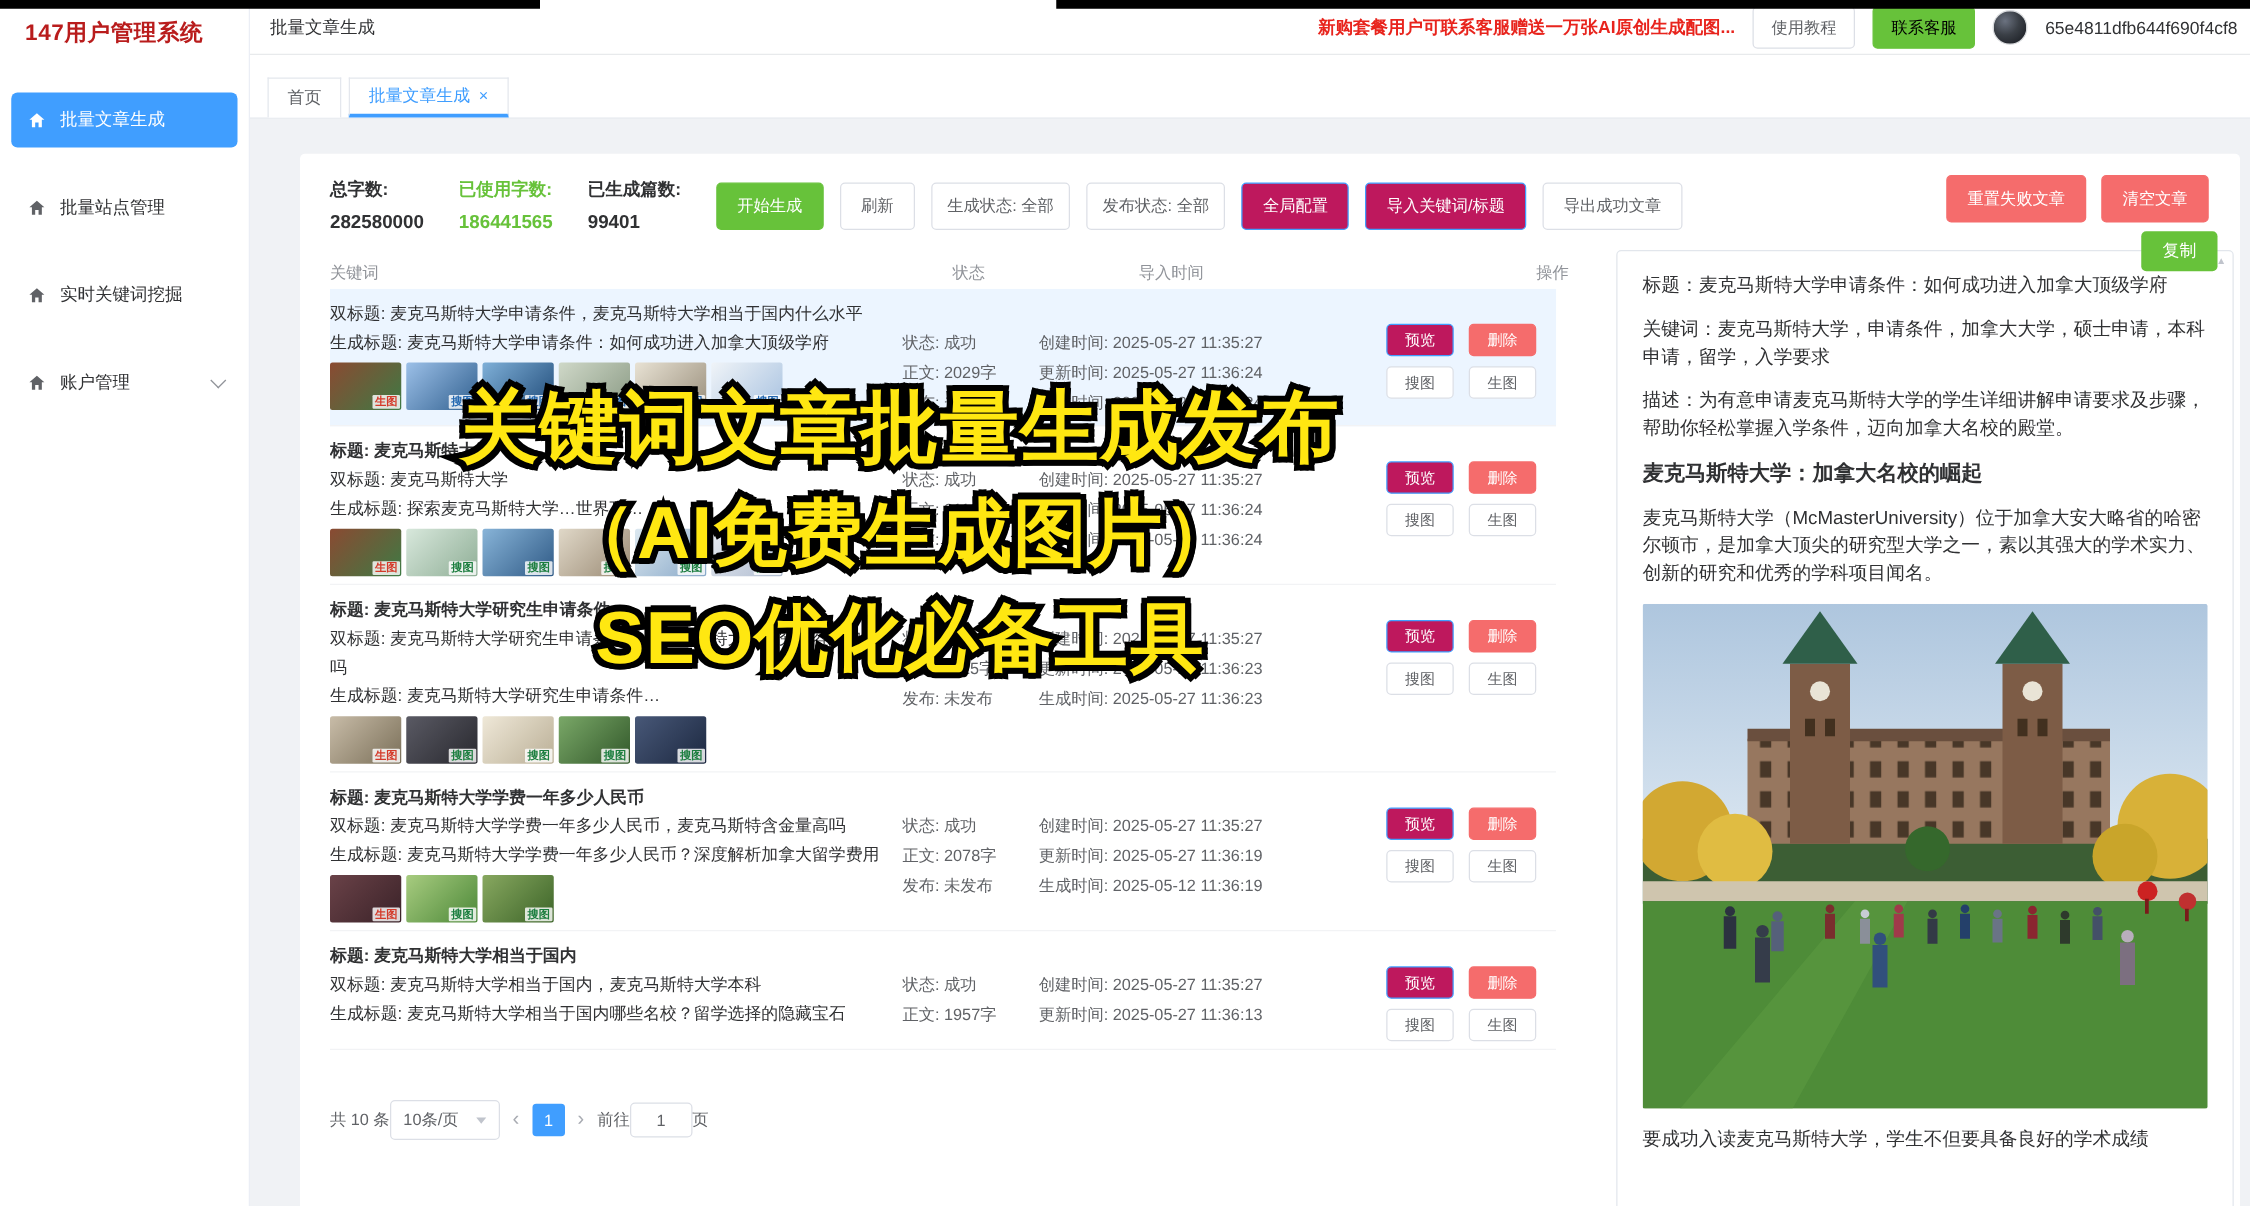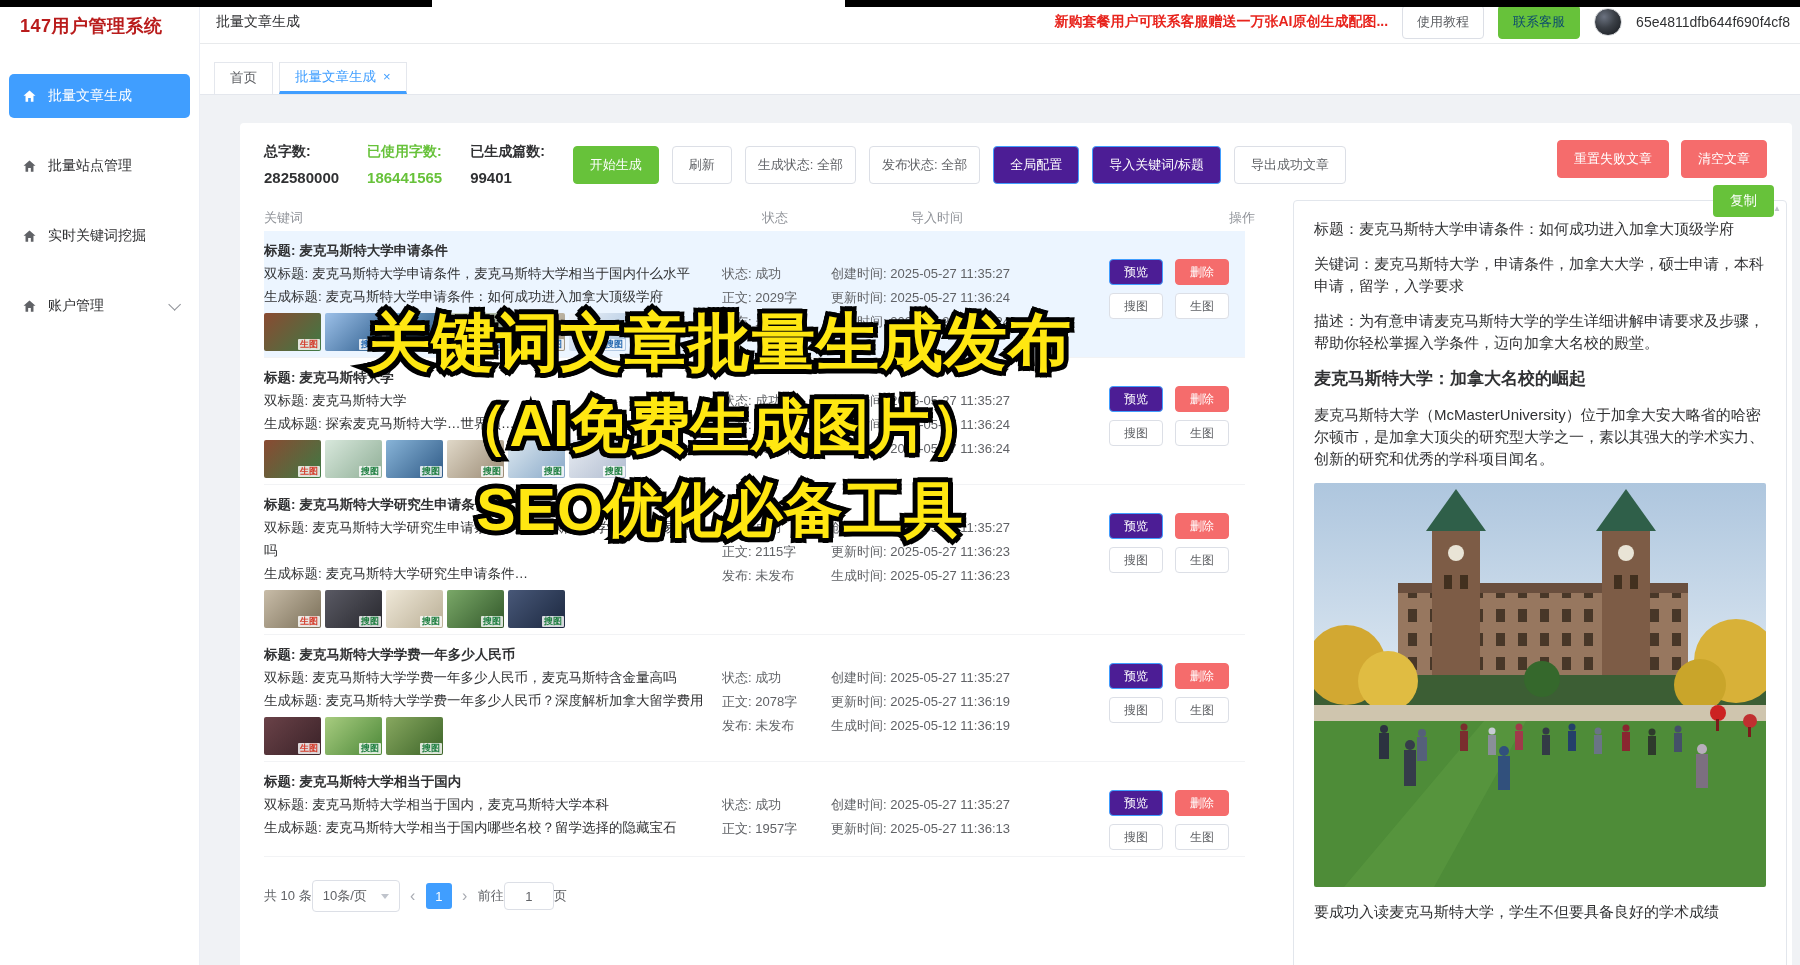--- a/index.html
+++ b/index.html
@@ -21,42 +21,42 @@
 .menu-item .mi-icon { display:flex; color:#606266; }
 .menu-item.active .mi-icon { color:#fff; }
 .chev { margin-left:auto; width:9px; height:9px; border-right:1.5px solid #909399; border-bottom:1.5px solid #909399; transform:rotate(45deg) translateY(-3px); }
 
 
 .header { position:absolute; left:200px; top:0; right:0; height:44px; background:#fff; border-bottom:1px solid #e8eaec; display:flex; align-items:center; padding:0 10px 0 16px; z-index:5; }
 .breadcrumb { font-size:14px; color:#303133; }
 .header-right { margin-left:auto; display:flex; align-items:center; gap:14px; white-space:nowrap; }
 .announcement { color:#e8241d; font-weight:bold; font-size:14px; }
 .hbtn { border:1px solid #dcdfe6; background:#fff; color:#606266; font-size:13px; padding:7px 14px; border-radius:4px; cursor:pointer; font-family:inherit; }
-.hbtn.green { background:#67c23a; border-color:#67c23a; color:#0c4a6e; }
+.hbtn.green { background:#67c23a; border-color:#67c23a; color:#000000; }
 .avatar { width:28px; height:28px; border-radius:50%; background:radial-gradient(circle at 35% 30%, #6b7280 0%, #3a3f46 45%, #14171c 100%); border:1px solid #d8dadd; }
 .uid { font-size:14px; color:#303133; overflow:hidden; }
 
 
 .tabbar { position:absolute; left:200px; top:44px; right:0; height:51px; background:#fff; border-bottom:1px solid #e4e7ed; display:flex; align-items:flex-end; padding:0 0 0 14px; gap:6px; z-index:5; }
 .tab { height:32px; line-height:30px; padding:0 15px; border:1px solid #e4e7ed; border-bottom:none; background:#fff; font-size:13.5px; color:#606266; cursor:pointer; }
 .tab.active { color:#409eff; border-bottom:3px solid #409eff; line-height:27px; }
 .tab .tclose { margin-left:7px; font-size:13px; color:#409eff; cursor:pointer; }
 
 
 .content { position:absolute; left:200px; top:95px; right:0; bottom:0; background:#f0f2f5; overflow:hidden; }
 .card { position:absolute; left:40px; top:28px; width:1552px; height:1010px; background:#fff; border-radius:4px; }
 
 
 .toolbar { position:absolute; left:24px; top:20px; display:flex; align-items:center; }
 .stat { margin-right:28px; }
 .stat .slabel { font-size:14px; font-weight:bold; color:#303133; }
 .stat .svalue { font-size:15px; font-weight:bold; color:#303133; margin-top:8px; }
 .stat.green .slabel, .stat.green .svalue { color:#67c23a; }
 .btn { display:inline-flex; align-items:center; justify-content:center; border:1px solid #dcdfe6; background:#fff; color:#606266; border-radius:4px; font-size:13px; padding:9px 16px; cursor:pointer; font-family:inherit; white-space:nowrap; }
-.btn.primary { background:#4c1d95; border-color:#409eff; color:#fff; }
+.btn.primary { background:#be185d; border-color:#409eff; color:#fff; }
 .btn.success { background:#67c23a; border-color:#67c23a; color:#fff; }
 .btn.danger  { background:#f56c6c; border-color:#f56c6c; color:#fff; }
 .toolbar .btn, .toolbar .selectbox { margin-right:13px; }
 .selectbox { display:inline-flex; align-items:center; gap:8px; border:1px solid #dcdfe6; border-radius:4px; background:#fff; color:#606266; font-size:13px; padding:9px 12px; cursor:pointer; white-space:nowrap; }
 .caret { width:0; height:0; border-left:4px solid transparent; border-right:4px solid transparent; border-top:5px solid #c0c4cc; }
 .top-actions { position:absolute; top:17px; right:25px; display:flex; gap:12px; }
 
 
 .thead { position:absolute; left:24px; top:86px; width:981px; display:grid; grid-template-columns:458px 109px 250px 164px; font-size:13px; color:#909399;gap:40px; }
 .thead .hcell.op { padding-left:28px; }
@@ -200,21 +200,20 @@
       <div class="hcell">关键词</div>
       <div class="hcell">状态</div>
       <div class="hcell">导入时间</div>
       <div class="hcell op">操作</div>
     </div>
 
     <div class="tlist">
 
       <div class="trow selected">
         <div class="tcell">
-          <div class="row-title">标题: 麦克马斯特大学申请条件</div>
           <div class="row-line">双标题: 麦克马斯特大学申请条件，麦克马斯特大学相当于国内什么水平</div>
           <div class="row-line">生成标题: 麦克马斯特大学申请条件：如何成功进入加拿大顶级学府</div>
           <div class="thumbs">
               <div class="thumb" style="background: linear-gradient(135deg, rgb(138, 74, 50), rgb(62, 122, 68));">
                 <span class="thumb-badge" style="color: rgb(212, 58, 42);">生图</span>
               </div>
               <div class="thumb" style="background: linear-gradient(135deg, rgb(156, 192, 232), rgb(49, 96, 143));">
                 <span class="thumb-badge" style="color: rgb(36, 104, 176);">搜图</span>
               </div>
               <div class="thumb" style="background: linear-gradient(135deg, rgb(127, 176, 216), rgb(31, 74, 120));">

